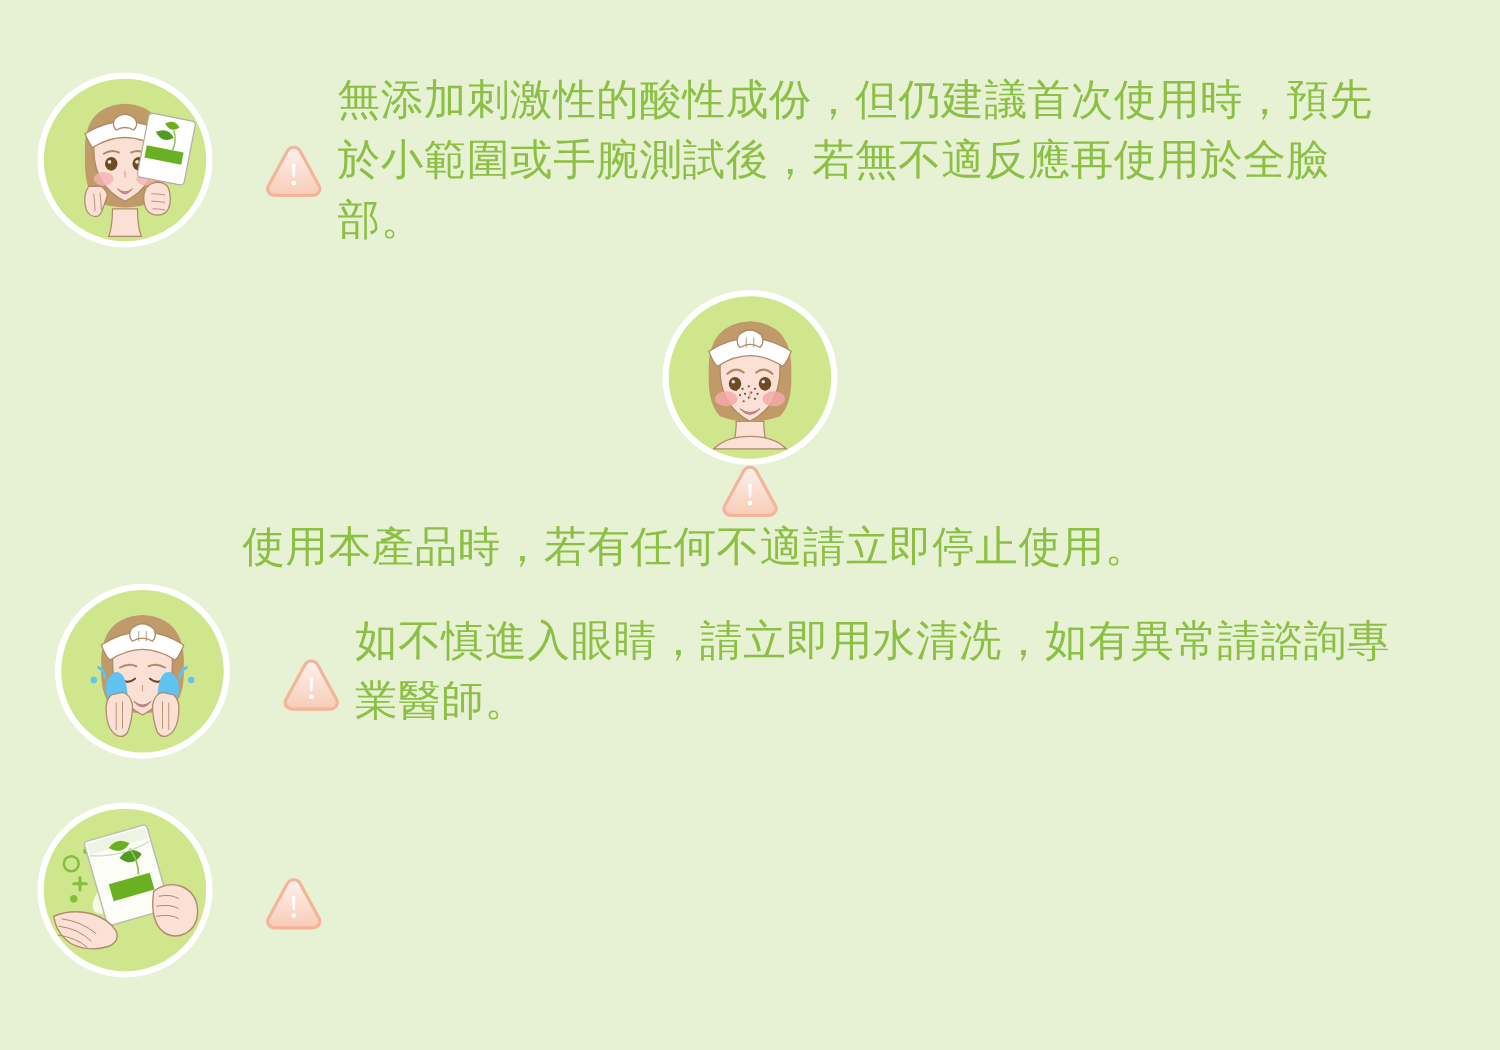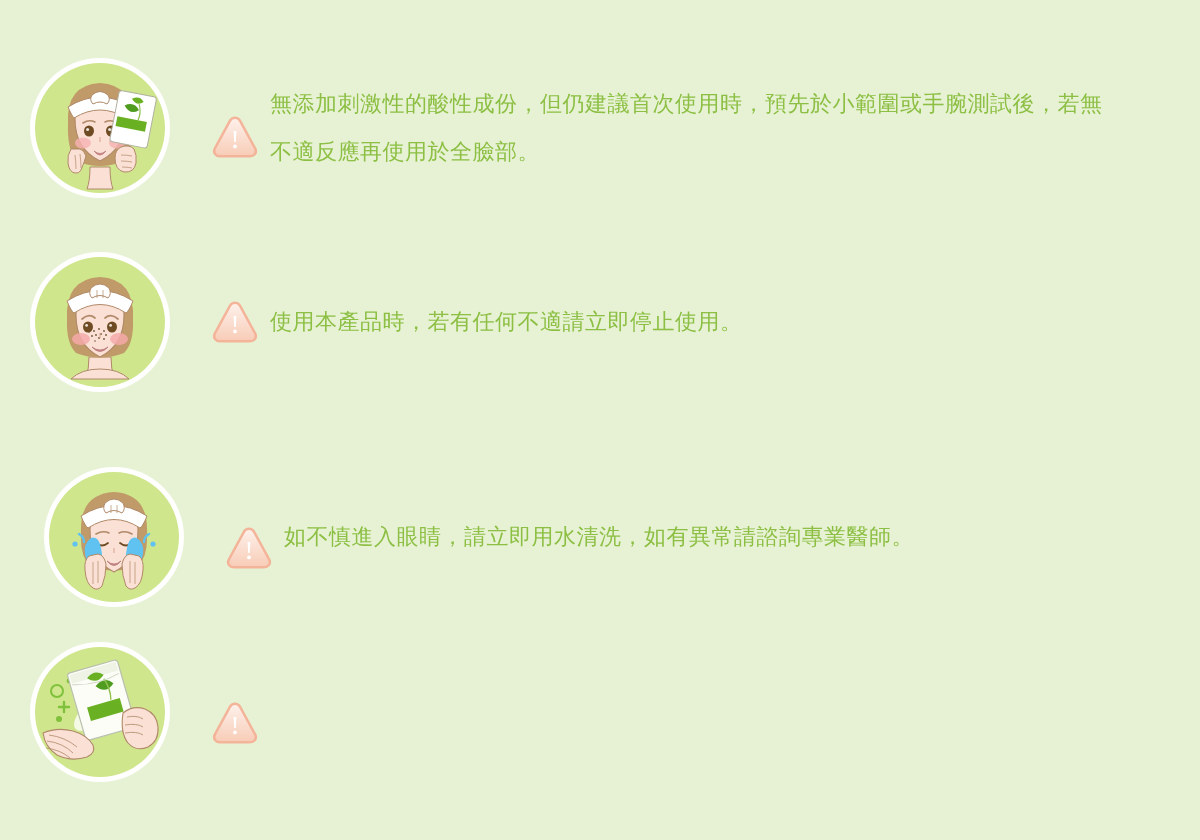--- a/index.html
+++ b/index.html
@@ -25,21 +25,21 @@
   .notice-row {
     position: absolute;
     left: 0;
     width: 1200px;
     display: flex;
     align-items: center;
   }
 
   
   .row-1 { top: 38px;  height: 180px; }
-  .row-2 { top: 232px; height: 180px; }
+  .row-2 { top: 232px; height: 180px; flex-direction: column; }
   .row-3 { top: 447px; height: 180px; padding-left: 14px; }
   .row-4 { top: 622px; height: 180px; }
 
   
   .illo-wrap {
     position: relative;
     width: 200px;
     min-width: 200px;
     height: 180px;
     display: flex;
@@ -86,21 +86,21 @@
     width: 46px;
     height: 42px;
     display: block;
   }
 
   
   .notice-text {
     flex: 1;
     padding-right: 88px;
     color: #8cbf43;
-    font-size: 22px;
+    font-size: 34px;
     line-height: 48px;
     letter-spacing: 0.5px;
     font-family: "DejaVu Sans", "Liberation Sans", sans-serif;
     font-weight: 400;
     white-space: pre-line;
   }
 
   
   .row-1 .warn-wrap { align-items: center; padding-top: 18px; }
   .row-3 .warn-wrap { padding-top: 22px; }

